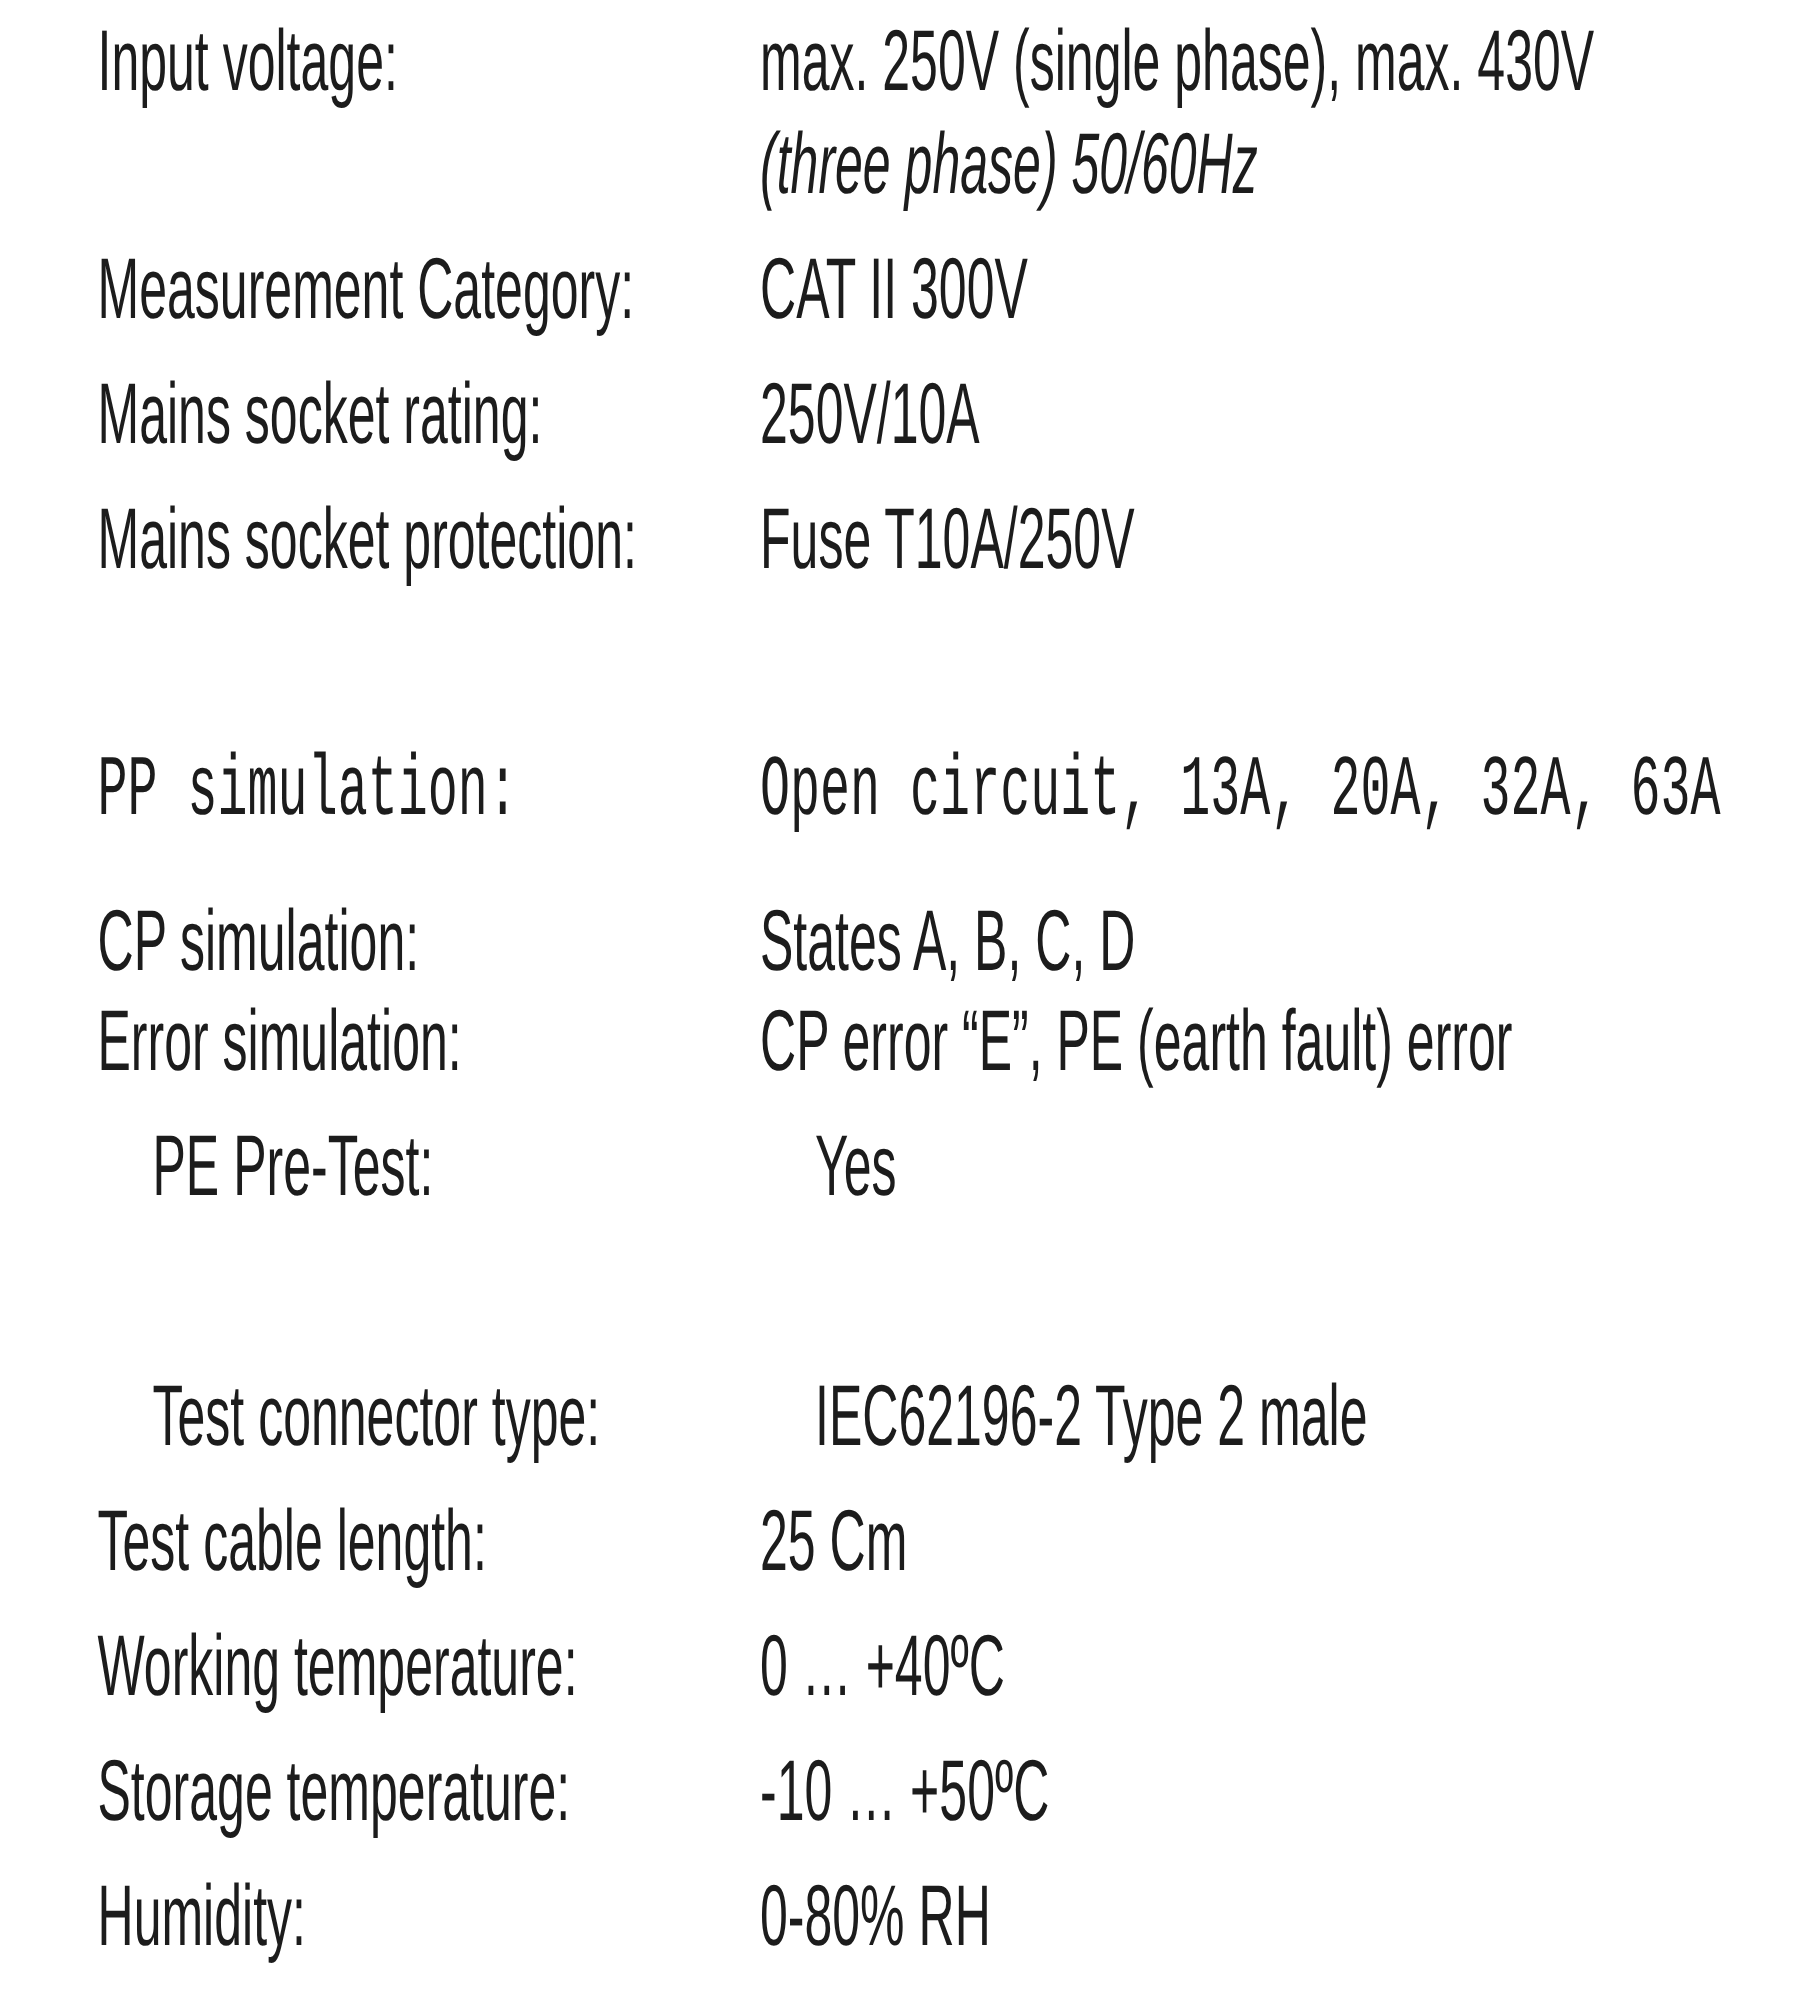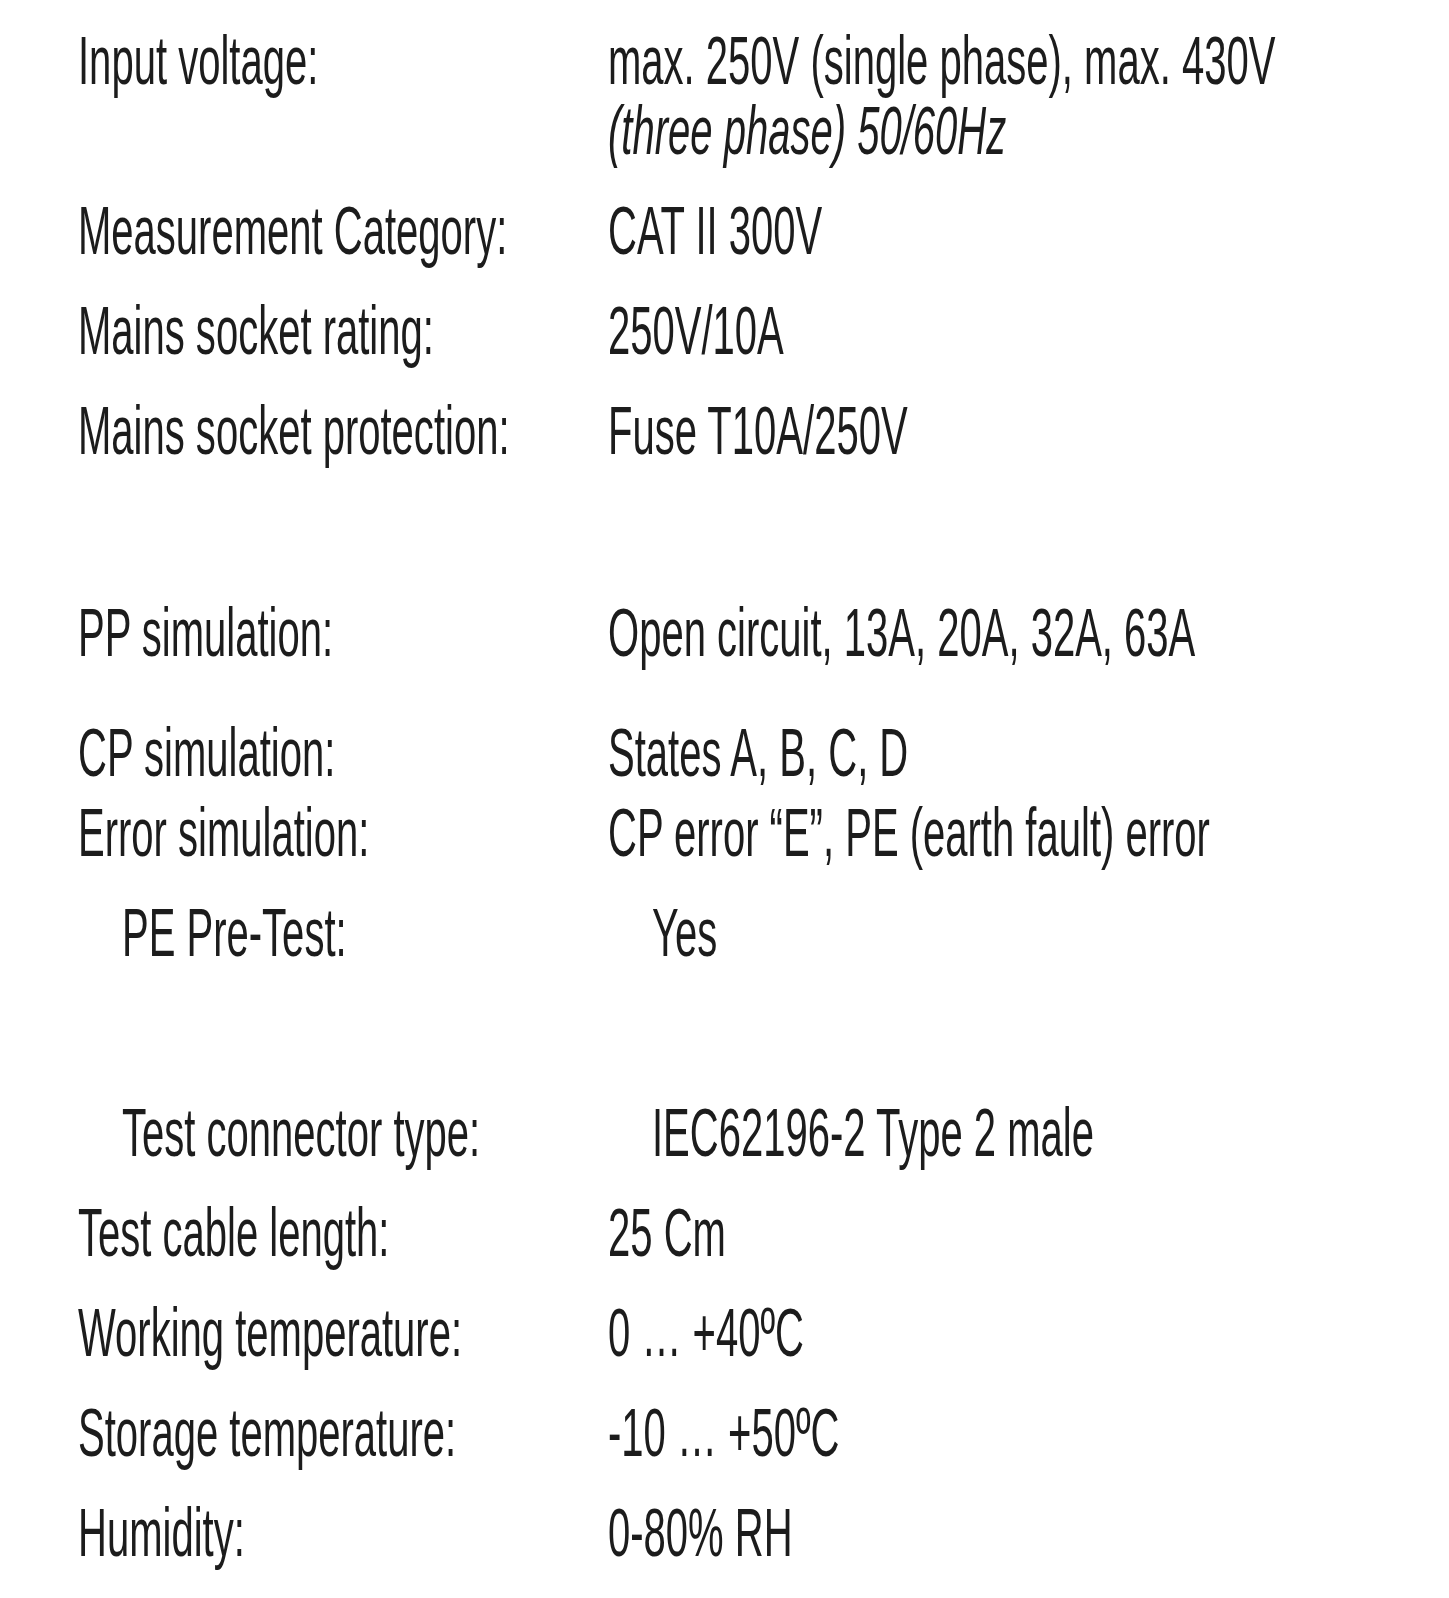--- a/index.html
+++ b/index.html
@@ -10,41 +10,41 @@
   .cell { position:absolute; top:0; white-space:nowrap; font-size:69px; line-height:78px;
           transform-origin:0 0; transform:scaleX(0.58); letter-spacing:0; }
   .label { left:78px; }
   .value { left:608px; }
 </style>
 </head>
 <body>
 
 <div class="spec">
 
-  <div class="row" style="top:22px;">
+  <div class="row" style="top:10px;">
     <span class="cell label">Input voltage:</span>
     <span class="cell value">max. 250V (single phase), max. 430V</span>
   </div>
   <div class="row" style="top:92px;font-style:italic;">
     <span class="cell value">(three phase) 50/60Hz</span>
   </div>
   <div class="row" style="top:192px;">
     <span class="cell label">Measurement Category:</span>
     <span class="cell value">CAT II 300V</span>
   </div>
   <div class="row" style="top:292px;">
     <span class="cell label">Mains socket rating:</span>
     <span class="cell value">250V/10A</span>
   </div>
   <div class="row" style="top:392px;">
     <span class="cell label">Mains socket protection:</span>
     <span class="cell value">Fuse T10A/250V</span>
   </div>
 
-  <div class="row" style="top:594px;">
+  <div class="row" style="top:594px;font-family:Liberation Mono, monospace;">
     <span class="cell label">PP simulation:</span>
     <span class="cell value">Open circuit, 13A, 20A, 32A, 63A</span>
   </div>
   <div class="row" style="top:694px;margin-top:20px;">
     <span class="cell label">CP simulation:</span>
     <span class="cell value">States A, B, C, D</span>
   </div>
   <div class="row" style="top:794px;">
     <span class="cell label">Error simulation:</span>
     <span class="cell value">CP error “E”, PE (earth fault) error</span>

